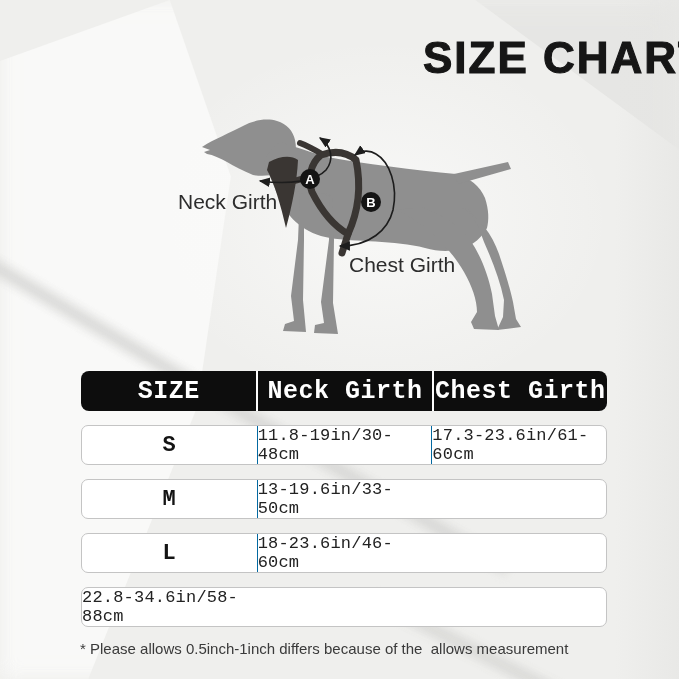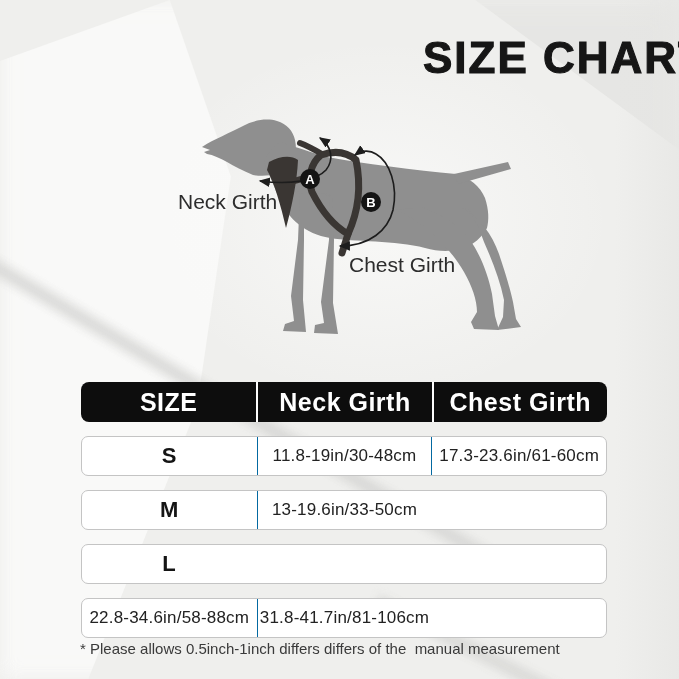--- a/index.html
+++ b/index.html
@@ -26,21 +26,21 @@
     font-size:44px;font-weight:bold;letter-spacing:2px;color:var(--accent-text,#161616);padding-left:28px;
     -webkit-text-stroke:1.1px var(--accent-text,#161616);}
 
   
   .diagram{position:absolute;z-index:2;left:140px;top:90px;width:400px;height:270px;}
   .diagram svg{display:block;width:100%;height:100%;}
   .girth-label{font-size:21px;fill:#2d2d2d;}
   .badge-letter{font-size:13px;font-weight:bold;fill:#ffffff;text-anchor:middle;}
 
   
-  .size-table{position:absolute;z-index:2;left:81px;top:382px;width:526px;}
+  .size-table{position:absolute;z-index:2;left:81px;top:371px;width:526px;font-family:Liberation Mono, monospace;}
   .thead{display:grid;grid-template-columns:1fr 1fr 1fr;height:40px;
     background:var(--header-bg,#0d0d0d);border-radius:8px;overflow:hidden;}
   .th{display:flex;align-items:center;justify-content:center;color:#fff;
     font-size:25px;font-weight:bold;letter-spacing:.5px;}
   .th + .th{border-left:2px solid #fdfdfd;}
   .trow{display:grid;grid-template-columns:1fr 1fr 1fr;height:38px;margin-top:14px;
     background:#ffffff;border:1px solid var(--row-border,#c4c4c4);border-radius:7px;overflow:hidden;}
   .td{display:flex;align-items:center;justify-content:center;color:#222;
     font-size:17px;letter-spacing:.2px;}
   .td + .td{border-left:1px solid #0369a1;}
@@ -132,23 +132,23 @@
       <div class="td">17.3-23.6in/61-60cm</div>
     </div>
 
     <div class="trow">
       <div class="td size-cell">M</div>
       <div class="td">13-19.6in/33-50cm</div>
     </div>
 
     <div class="trow">
       <div class="td size-cell">L</div>
+      <div class="td">18-23.6in/46-60cm</div>
     </div>
 
     <div class="trow">
       <div class="td">22.8-34.6in/58-88cm</div>
-      <div class="td">31.8-41.7in/81-106cm</div>
     </div>
   </div>
 
-  <div class="footnote">* Please allows 0.5inch-1inch differs differs of the  manual measurement</div>
+  <div class="footnote">* Please allows 0.5inch-1inch differs because of the  allows measurement</div>
 
 </div>
 
 </body></html>

